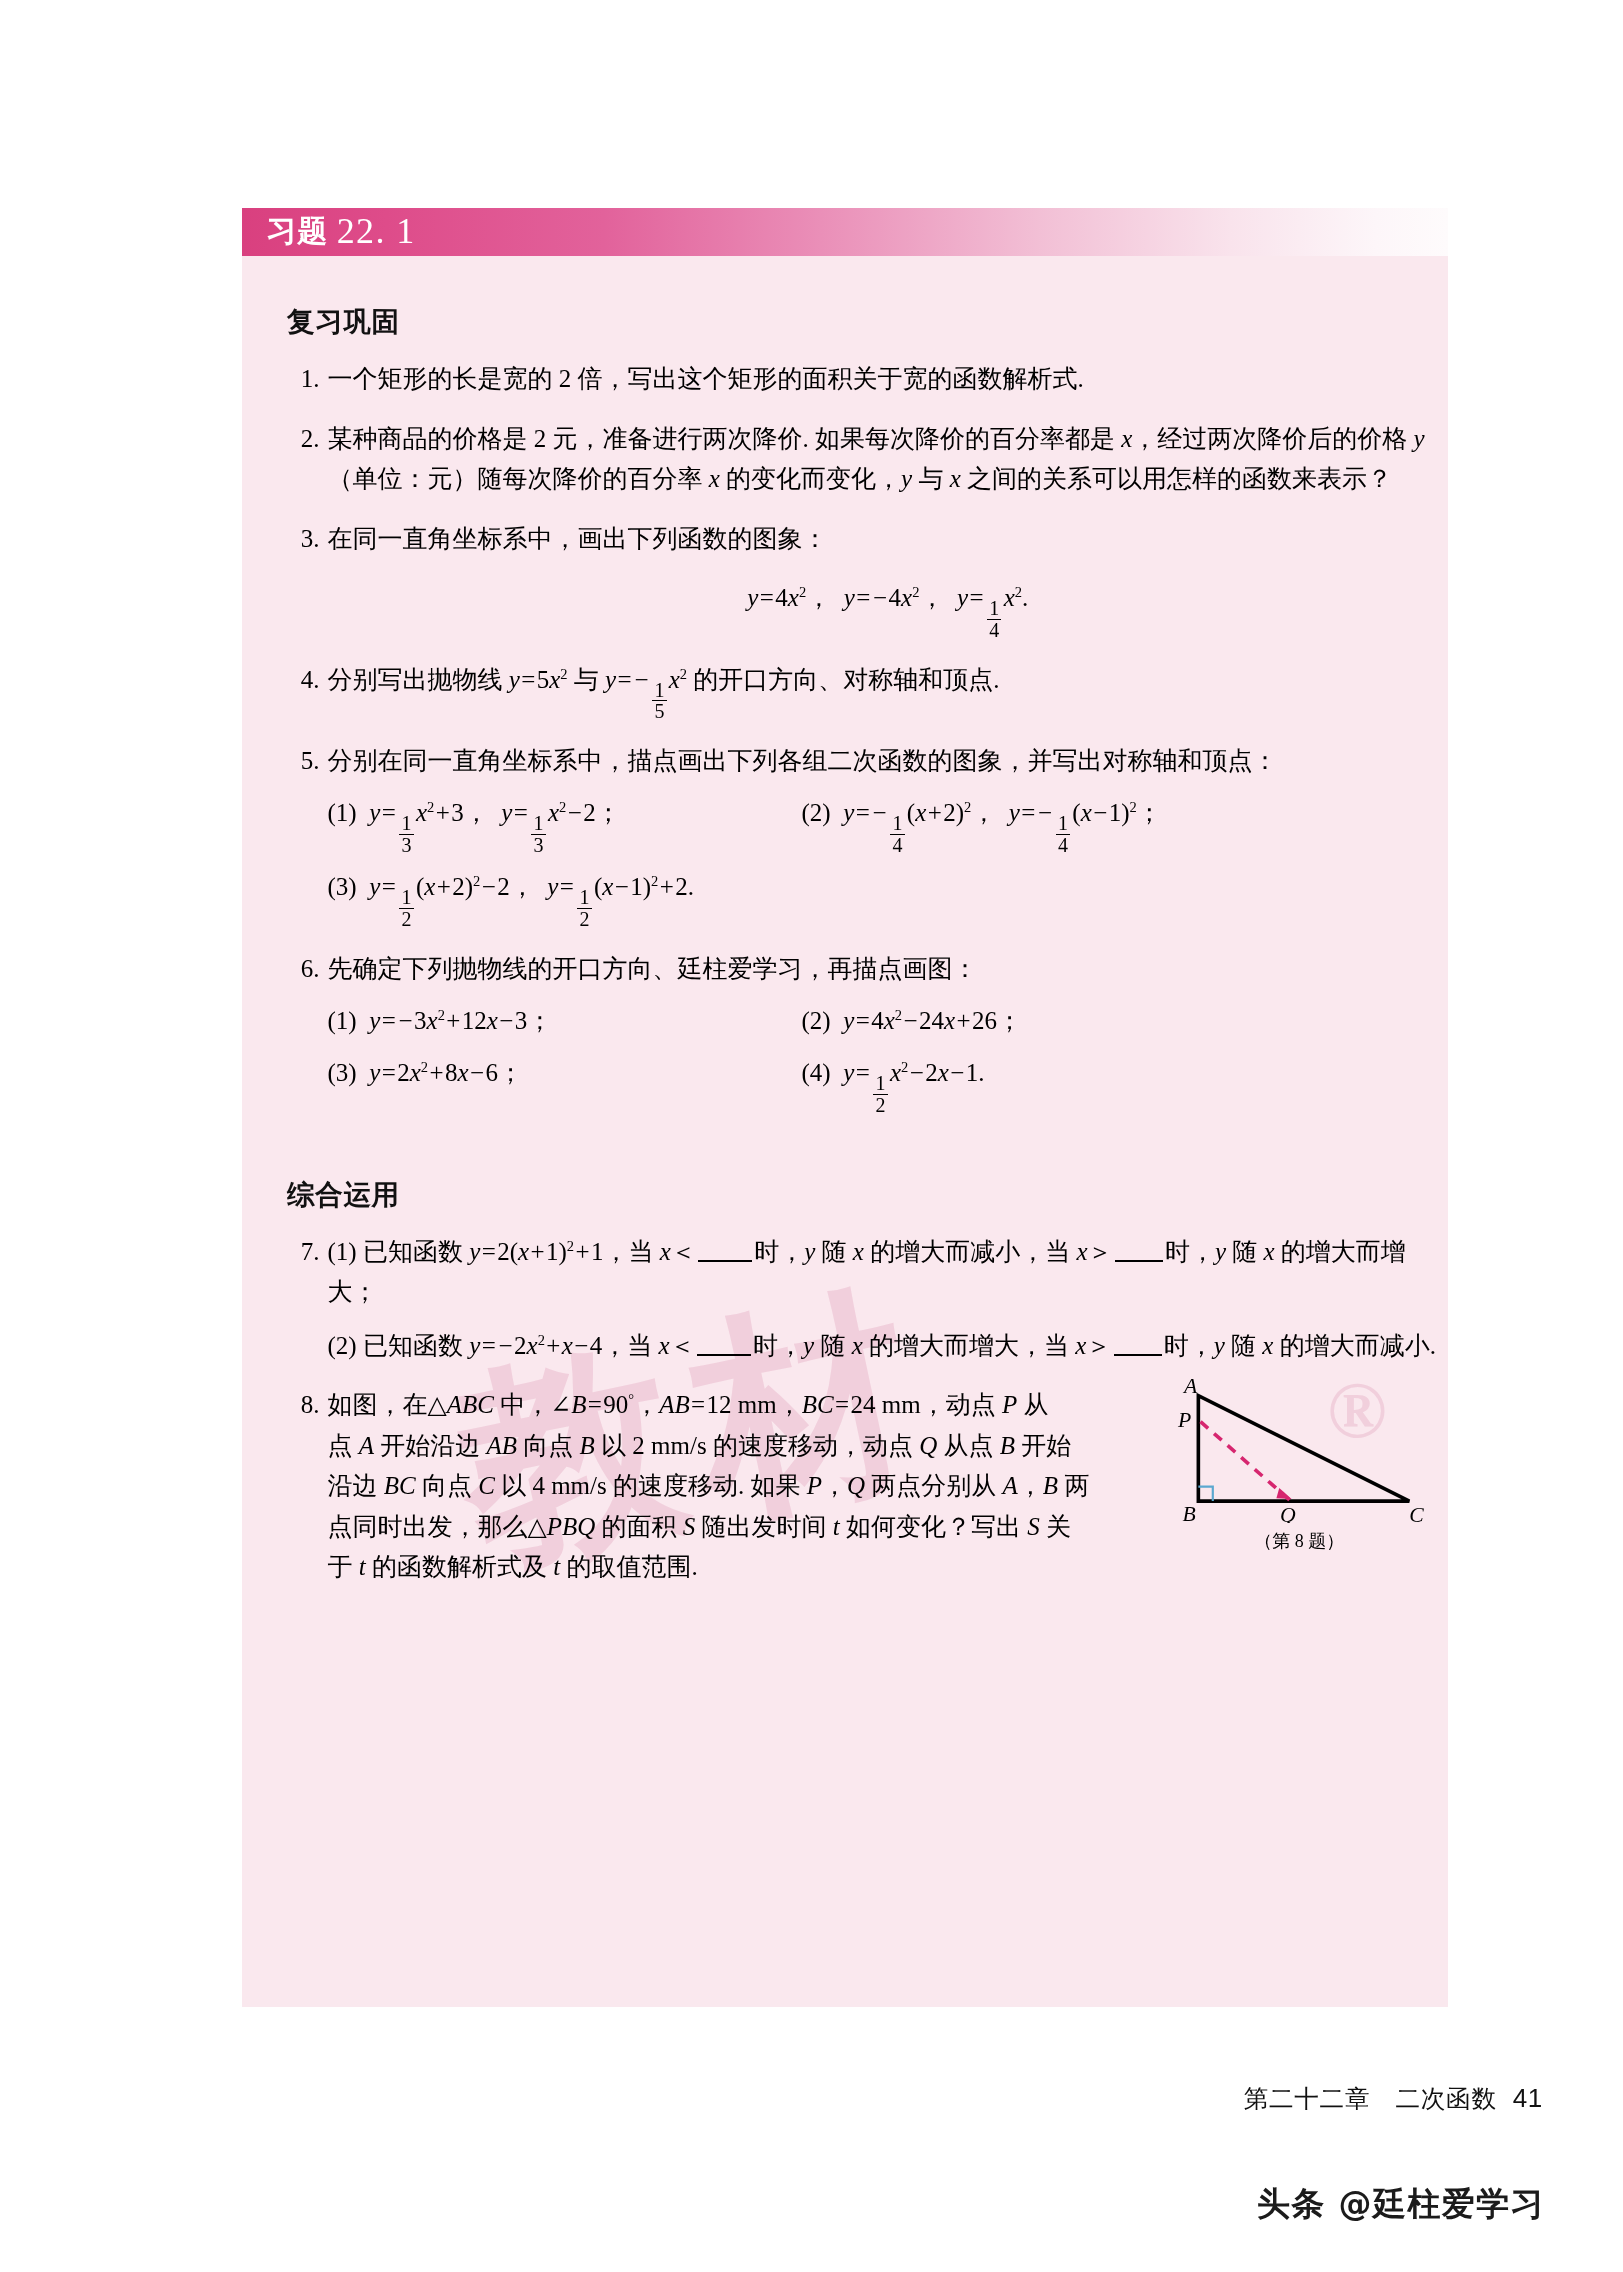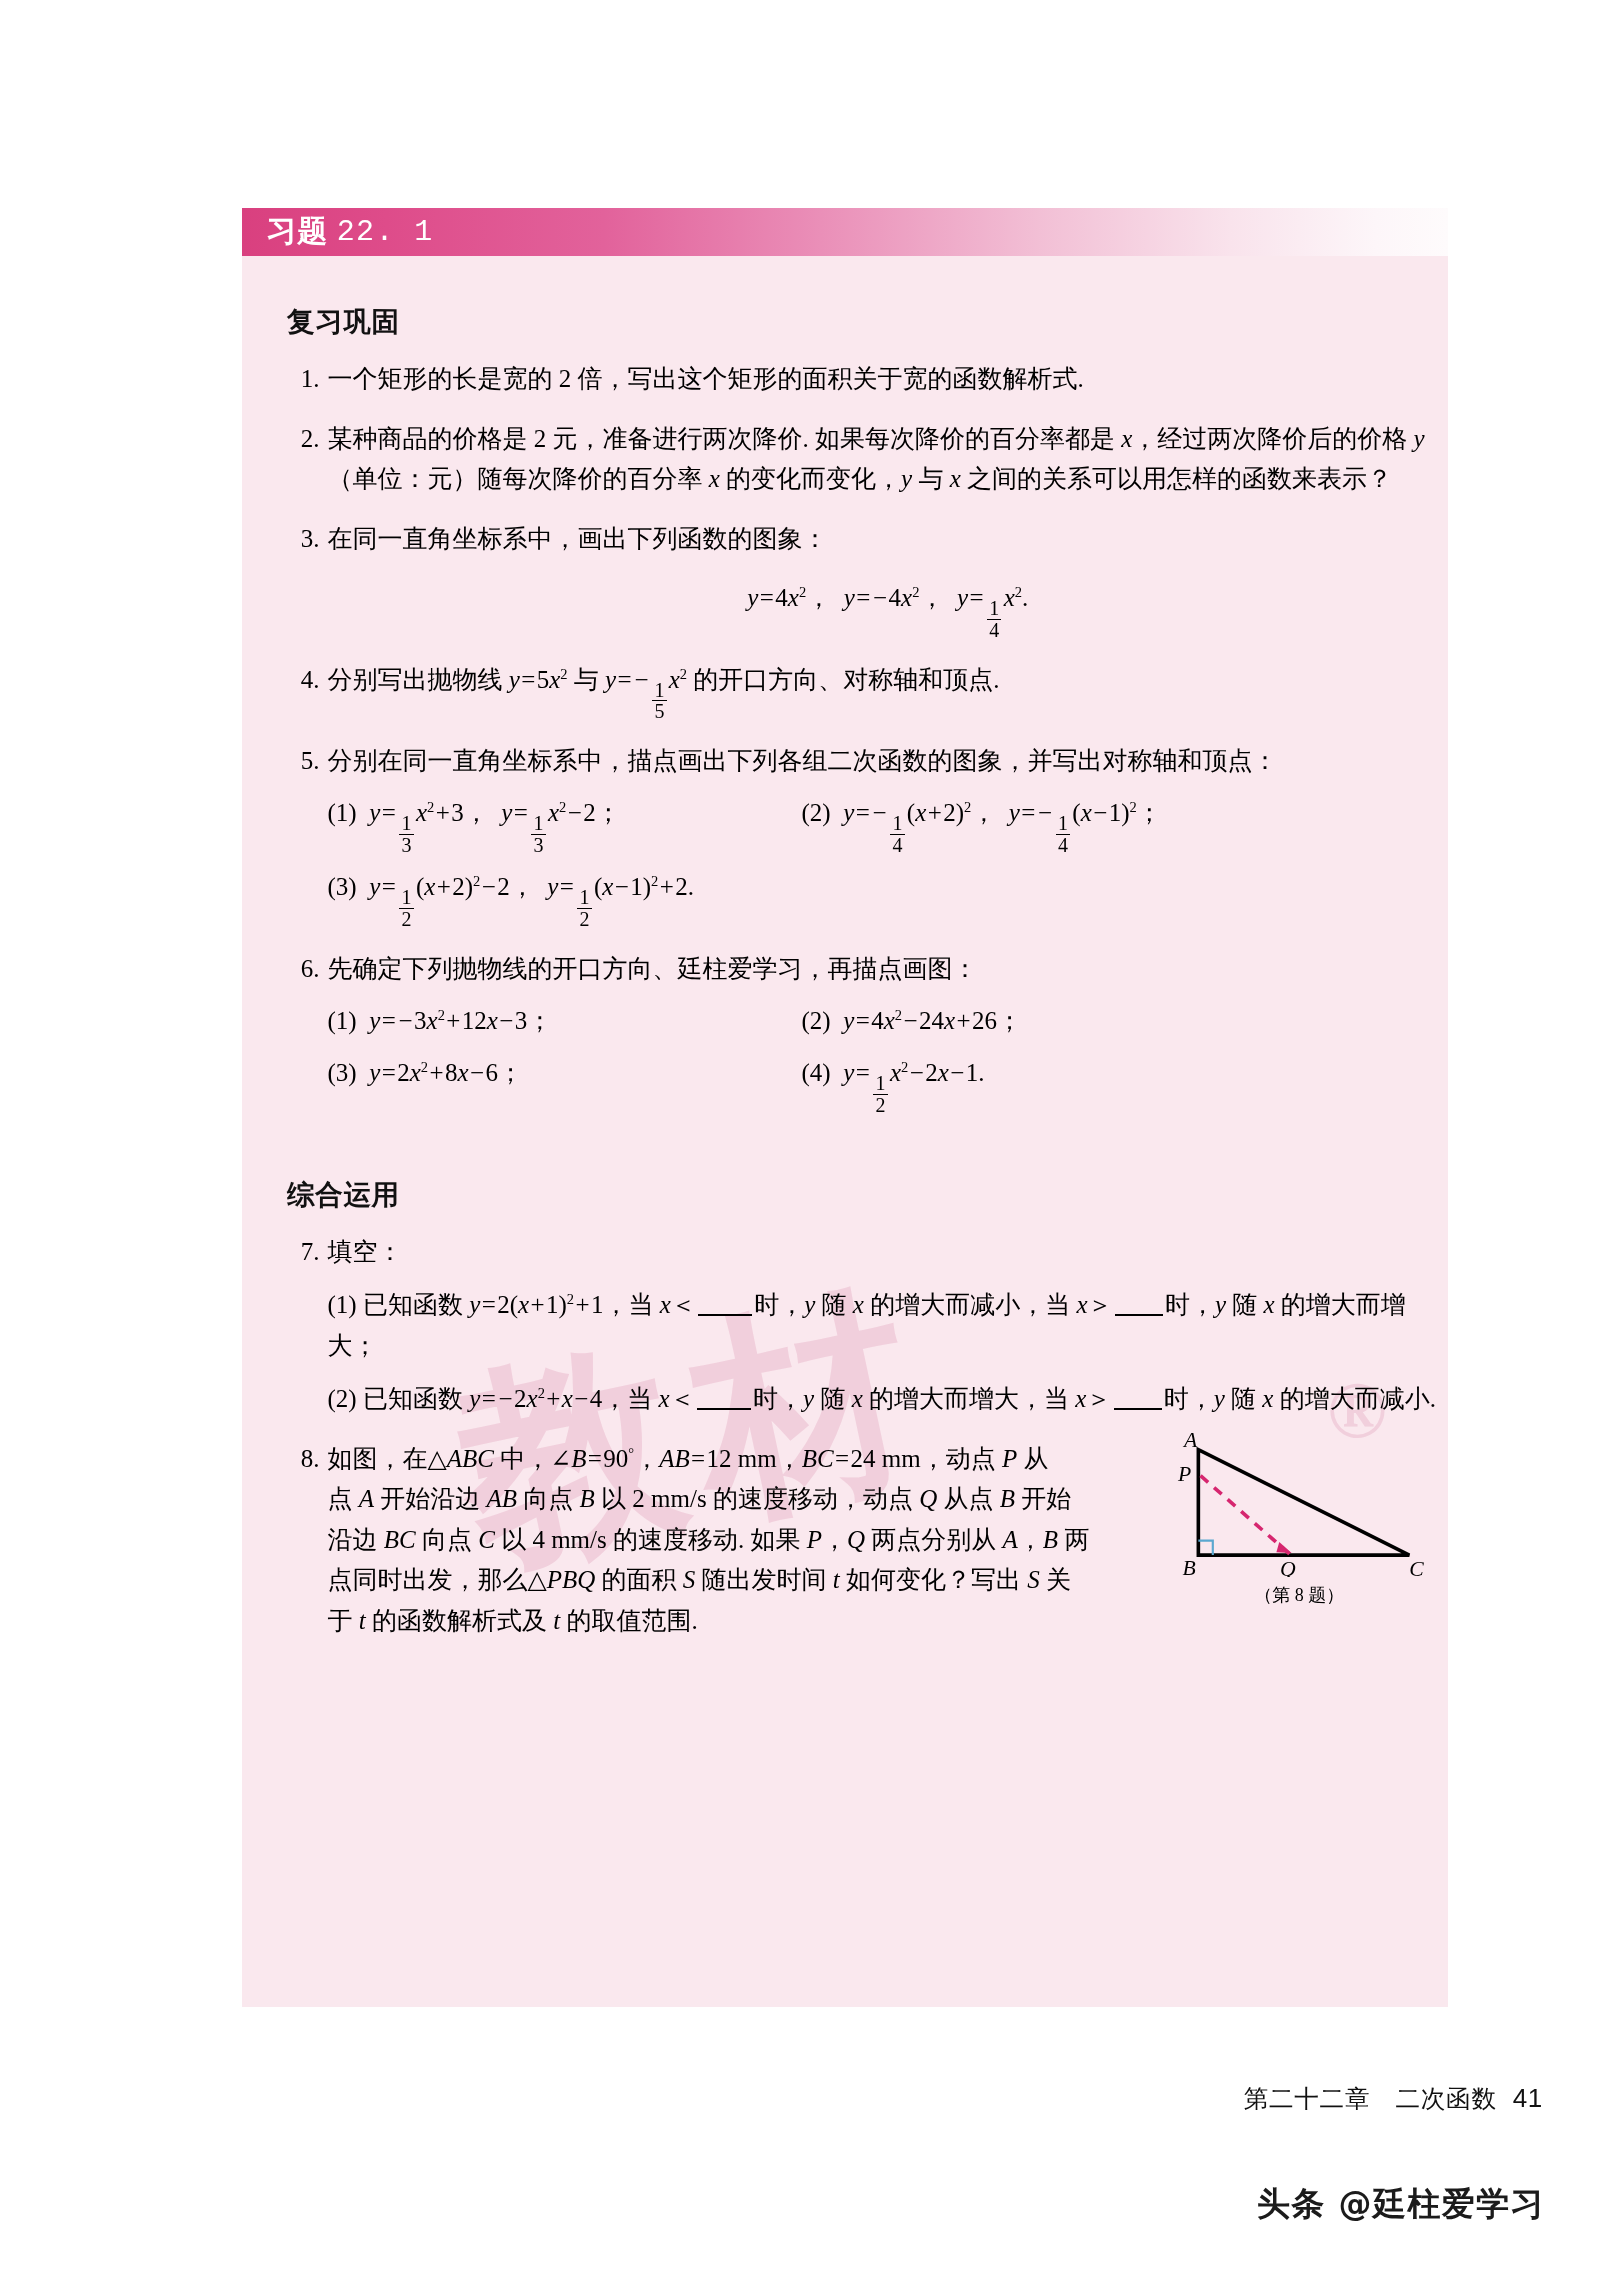--- a/index.html
+++ b/index.html
@@ -76,22 +76,22 @@
     font-size: 0;
   }
   #headerbar .ht .cn {
     font-family: "DejaVu Sans", "Liberation Sans", sans-serif;
     font-weight: bold;
     font-size: 30px;
     letter-spacing: 0.7px;
     vertical-align: middle;
   }
   #headerbar .ht .num {
-    font-family: Liberation Mono, monospace;
-    font-size: 30px;
+    font-family: Liberation Serif, serif;
+    font-size: 36px;
     letter-spacing: 1.4px;
     margin-left: 8.7px;
     vertical-align: middle;
   }
 
   
   #content {
     position: absolute;
     left: 0;
     top: 48px;
@@ -364,21 +364,20 @@
         </div>
       </li>
     </ol>
 
     <div class="sec-head" id="sec-apply">综合运用</div>
 
     <ol class="plist">
 
       <li class="prob">
         <span class="pnum">7.</span>
-        <span class="ptext">填空：</span>
         <div class="subs sub-stack">
           <div class="sub" style="width:auto">
             <span>(1)</span>&nbsp;已知函数&nbsp;<span class="mi">y</span><span class="op">=</span><span class="mn">2</span>(<span class="mi">x</span><span class="op">+</span><span class="mn">1</span>)<sup class="pwn">2</sup><span class="op">+</span><span class="mn">1</span>，当&nbsp;<span class="mi">x</span>＜<span class="blank"></span>时，<span class="mi">y</span>&nbsp;随&nbsp;<span class="mi">x</span>&nbsp;的增大而减小，当&nbsp;<span class="mi">x</span>＞<span class="blank sm"></span>时，<span class="mi">y</span>&nbsp;随&nbsp;<span class="mi">x</span>&nbsp;的增大而增大；
           </div>
           <div class="sub" style="width:auto">
             <span>(2)</span>&nbsp;已知函数&nbsp;<span class="mi">y</span><span class="op">=</span><span class="op">−</span><span class="mn">2</span><span class="mi">x</span><sup class="pwn">2</sup><span class="op">+</span><span class="mi">x</span><span class="op">−</span><span class="mn">4</span>，当&nbsp;<span class="mi">x</span>＜<span class="blank"></span>时，<span class="mi">y</span>&nbsp;随&nbsp;<span class="mi">x</span>&nbsp;的增大而增大，当&nbsp;<span class="mi">x</span>＞<span class="blank sm"></span>时，<span class="mi">y</span>&nbsp;随&nbsp;<span class="mi">x</span>&nbsp;的增大而减小.
           </div>
         </div>
       </li>
 

